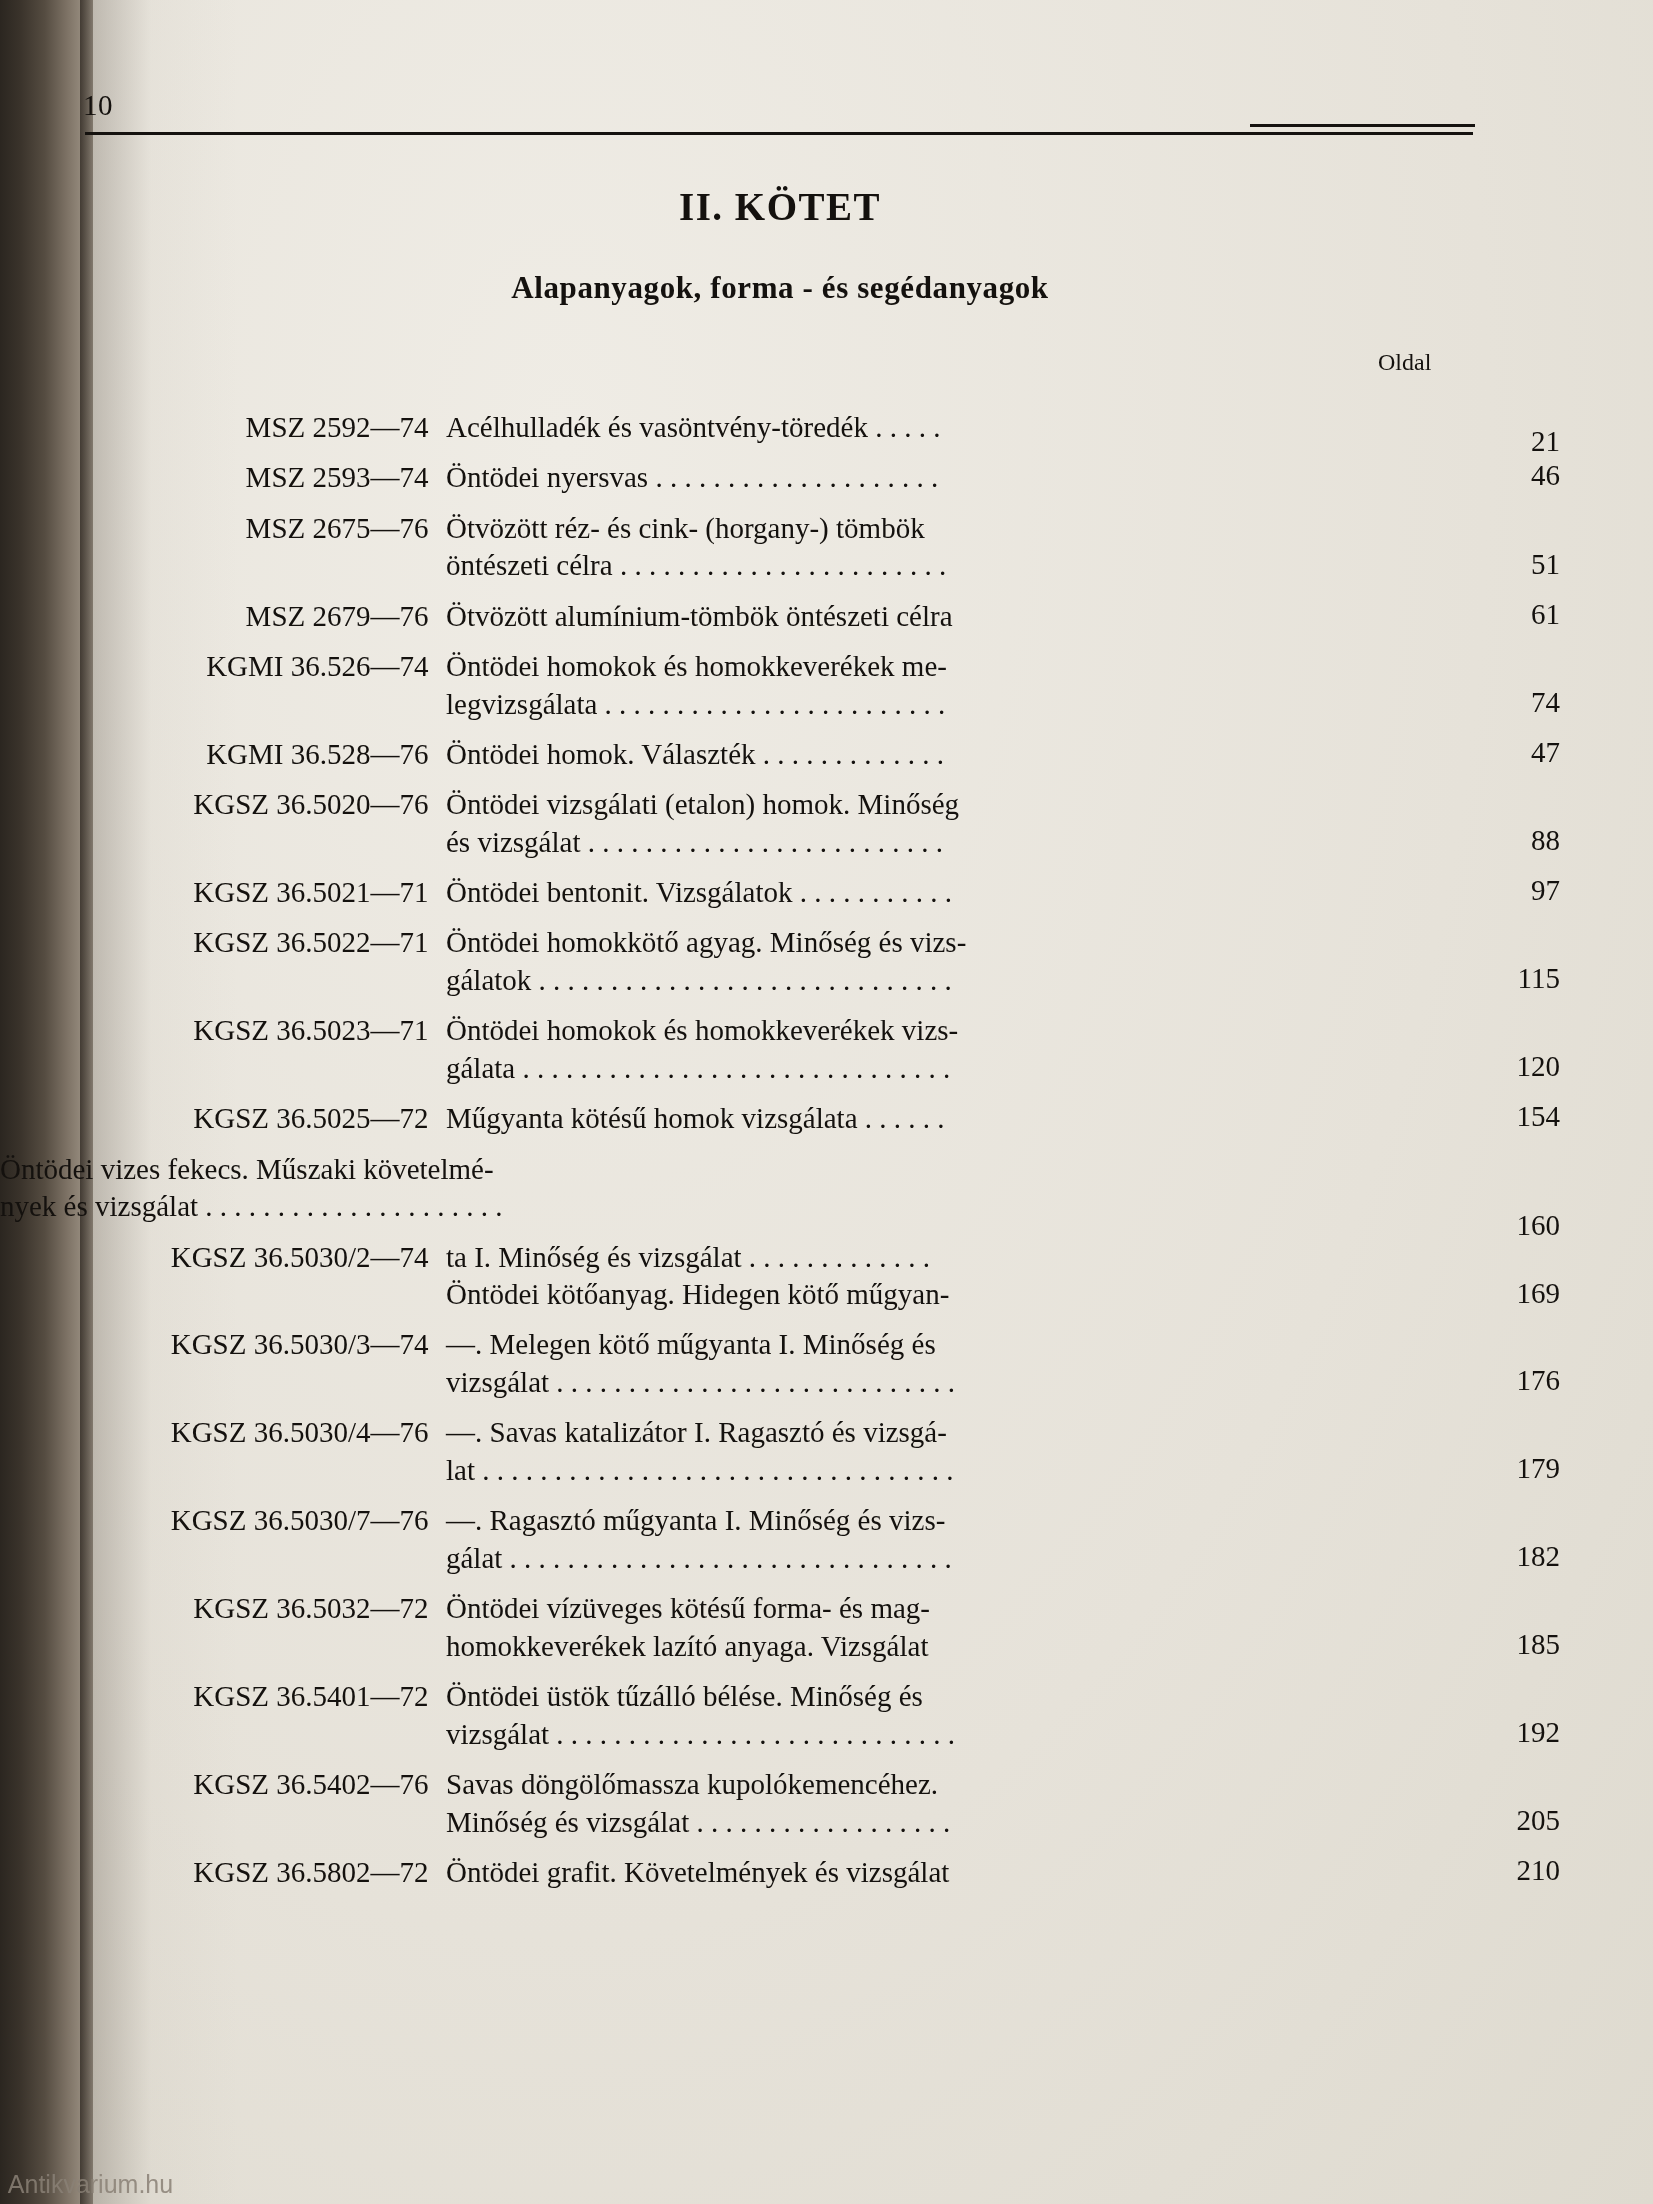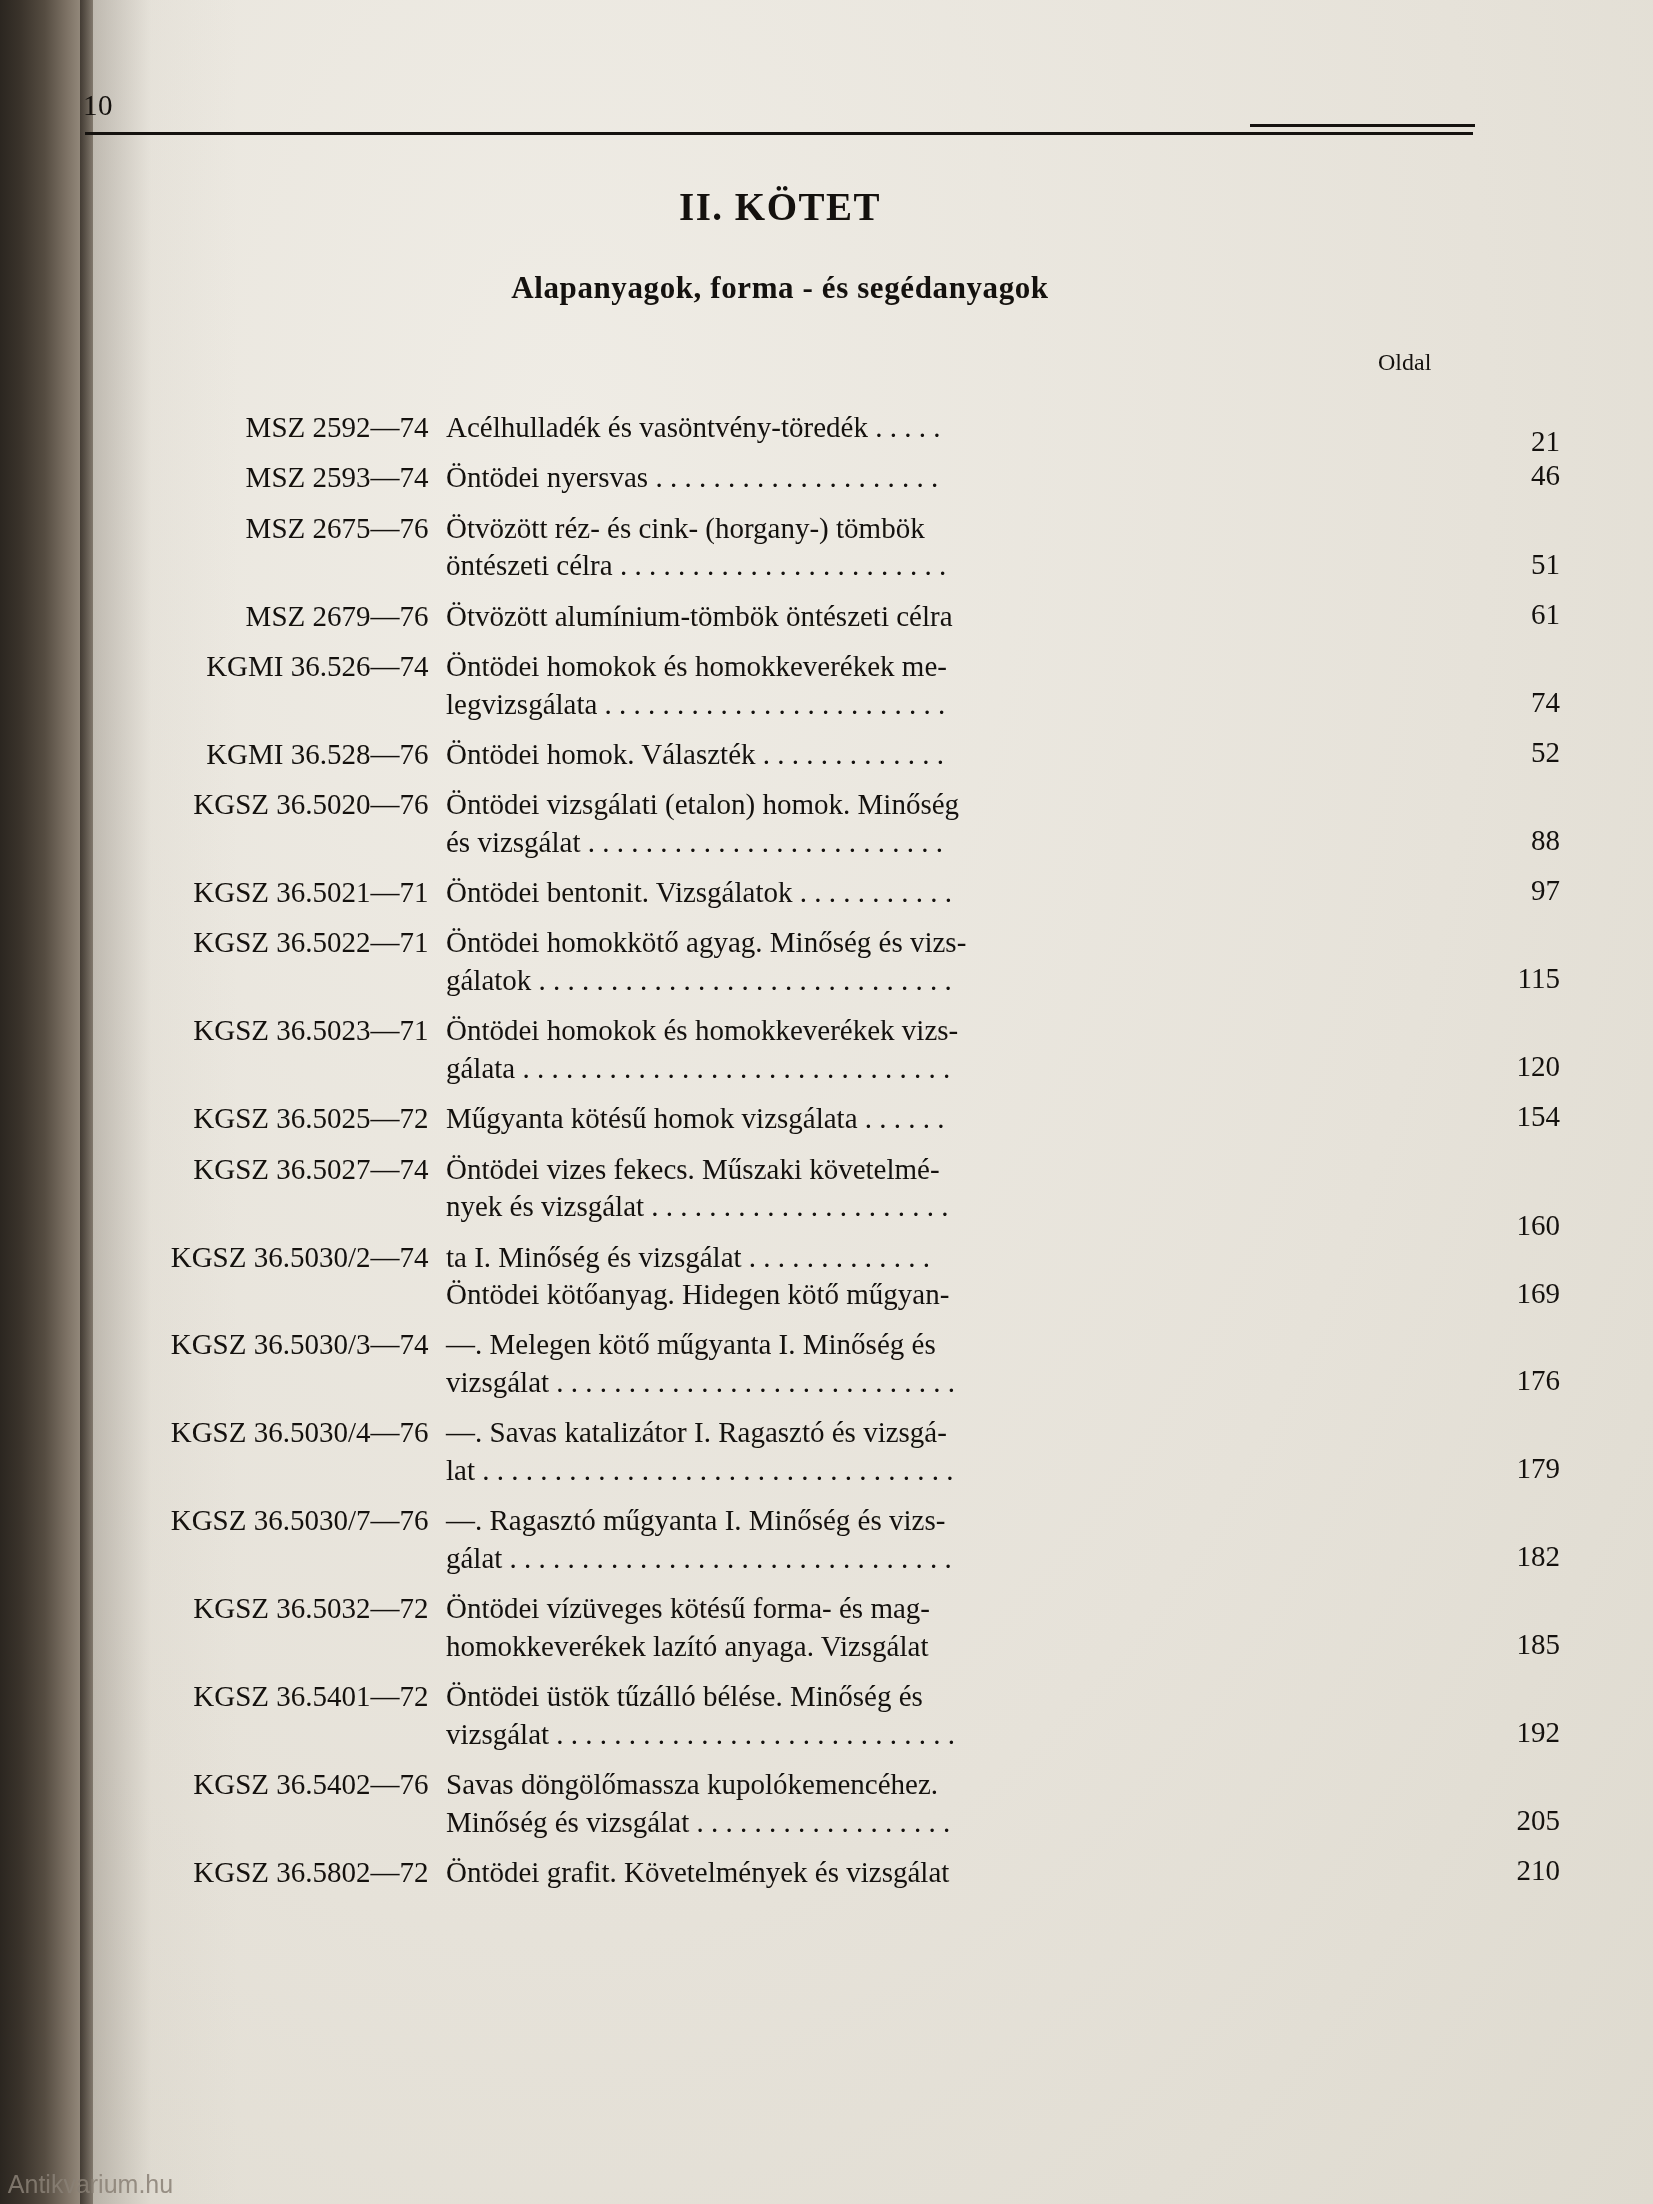--- a/index.html
+++ b/index.html
@@ -205,21 +205,21 @@
             <span class="ln">Öntödei homokok és homokkeverékek me-</span>
             <span class="ln">legvizsgálata  . . . . . . . . . . . . . . . . . . . . . . . .</span>
           </div>
           <div class="pg" style="top: 38px; position: relative;">74</div>
         </div>
         <div class="entry">
           <div class="code">KGMI 36.528—76</div>
           <div class="body">
             <span class="ln">Öntödei homok. Választék . . . . . . . . . . . . .</span>
           </div>
-          <div class="pg" style="top: 0px; position: relative;">52</div>
+          <div class="pg" style="top: 0px; position: relative;">47</div>
         </div>
         <div class="entry">
           <div class="code">KGSZ 36.5020—76</div>
           <div class="body">
             <span class="ln">Öntödei vizsgálati (etalon) homok. Minőség</span>
             <span class="ln">és vizsgálat . . . . . . . . . . . . . . . . . . . . . . . . .</span>
           </div>
           <div class="pg" style="top: 38px; position: relative;">88</div>
         </div>
         <div class="entry">
@@ -246,21 +246,20 @@
           <div class="pg" style="top: 38px; position: relative;">120</div>
         </div>
         <div class="entry">
           <div class="code">KGSZ 36.5025—72</div>
           <div class="body">
             <span class="ln">Műgyanta kötésű homok vizsgálata . . . . . .</span>
           </div>
           <div class="pg" style="top: 0px; position: relative;">154</div>
         </div>
         <div class="entry">
-          <div class="code">KGSZ 36.5027—74</div>
           <div class="body">
             <span class="ln">Öntödei vizes fekecs. Műszaki követelmé-</span>
             <span class="ln">nyek és vizsgálat . . . . . . . . . . . . . . . . . . . . .</span>
           </div>
           <div class="pg" style="top: 38px; position: relative; margin-top: 20px;">160</div>
         </div>
         <div class="entry">
           <div class="code">KGSZ 36.5030/2—74</div>
           <div class="body">
             <span class="ln">ta I. Minőség és vizsgálat  . . . . . . . . . . . . .</span>

